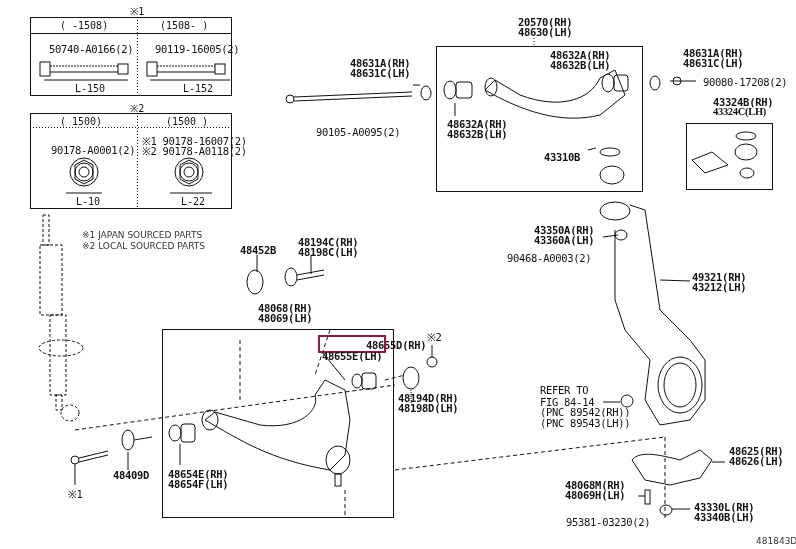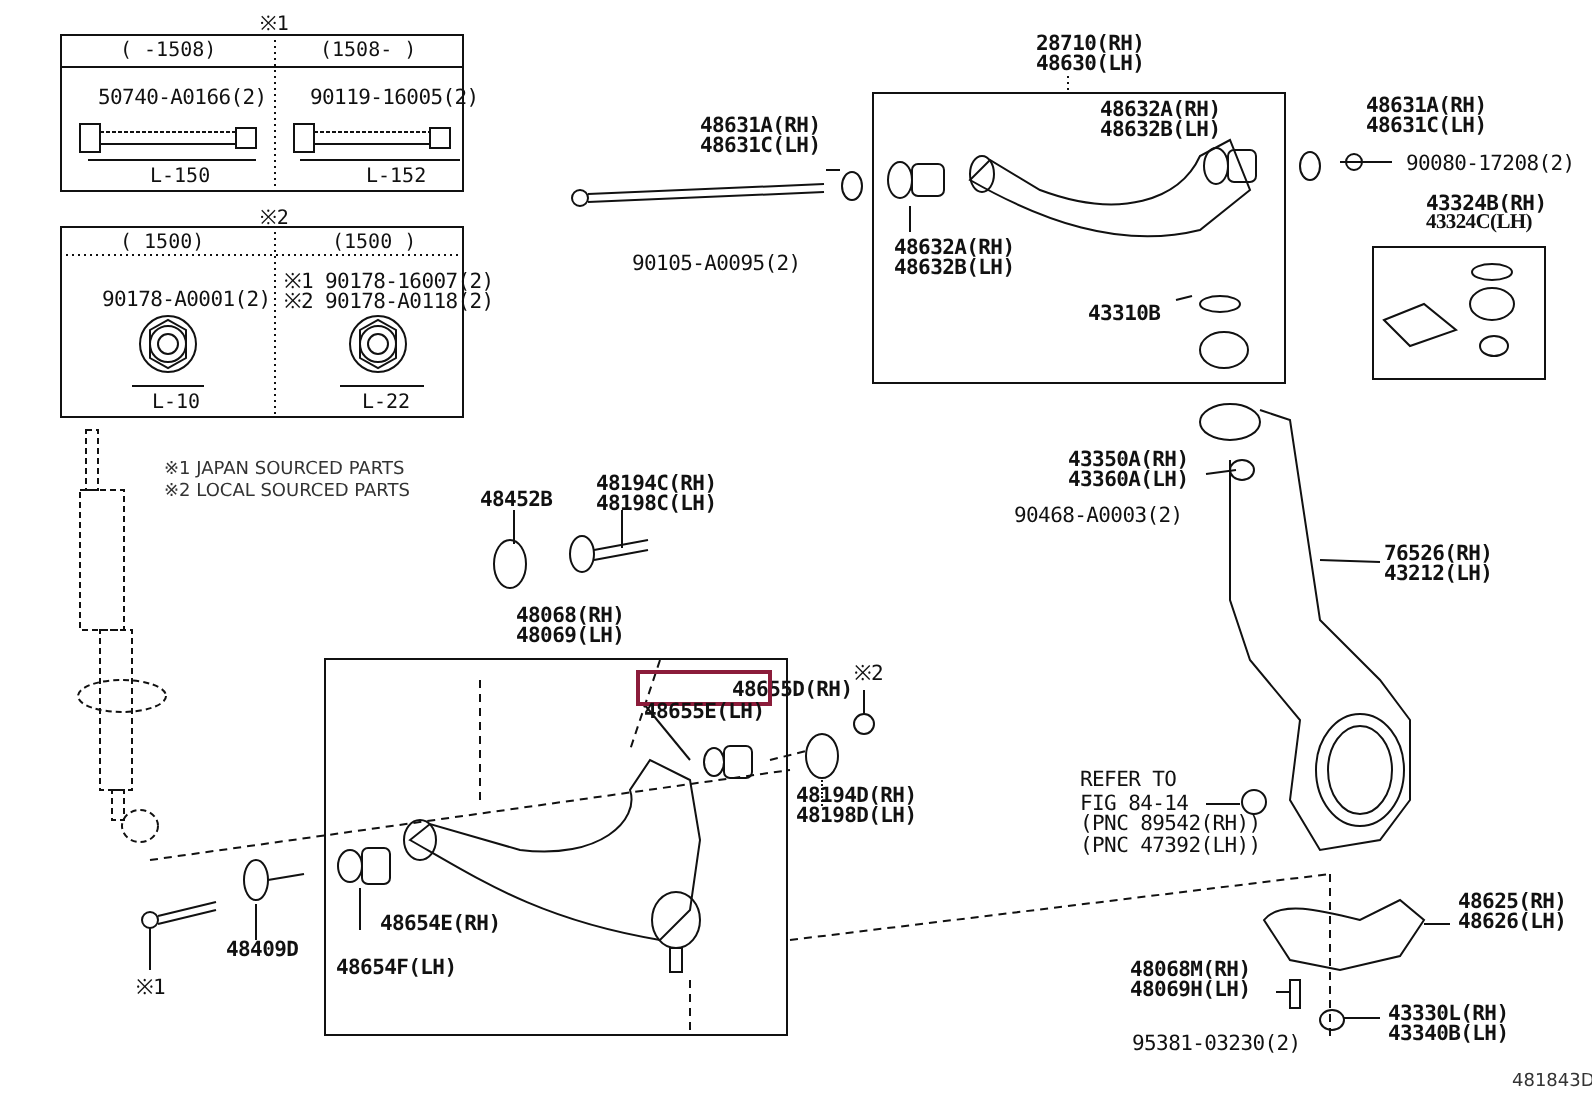--- a/index.html
+++ b/index.html
@@ -179,59 +179,59 @@
 <div class="cell" style="left:166px;top:116px;">(1500    )</div>
 <div class="lbl" style="left:51px;top:145px;">90178-A0001(2)</div>
 <div class="lbl" style="left:142px;top:136px;">※1 90178-16007(2)</div>
 <div class="lbl" style="left:142px;top:146px;">※2 90178-A0118(2)</div>
 <div class="cell" style="left:76px;top:196px;">L-10</div>
 <div class="cell" style="left:181px;top:196px;">L-22</div>
 
 <div class="lbl small" style="left:82px;top:230px;">※1 JAPAN SOURCED PARTS</div>
 <div class="lbl small" style="left:82px;top:241px;">※2 LOCAL SOURCED PARTS</div>
 
-<div class="lbl bold" style="left:518px;top:17px;">28710(RH)</div>
+<div class="lbl bold" style="left:518px;top:17px;">20570(RH)</div>
 <div class="lbl bold" style="left:518px;top:27px;">48630(LH)</div>
 <div class="lbl bold" style="left:350px;top:58px;">48631A(RH)</div>
 <div class="lbl bold" style="left:350px;top:68px;">48631C(LH)</div>
 <div class="lbl bold" style="left:550px;top:50px;">48632A(RH)</div>
 <div class="lbl bold" style="left:550px;top:60px;">48632B(LH)</div>
 <div class="lbl bold" style="left:683px;top:48px;">48631A(RH)</div>
 <div class="lbl bold" style="left:683px;top:58px;">48631C(LH)</div>
 <div class="lbl" style="left:703px;top:77px;">90080-17208(2)</div>
 <div class="lbl" style="left:316px;top:127px;">90105-A0095(2)</div>
 <div class="lbl bold" style="left:447px;top:119px;">48632A(RH)</div>
 <div class="lbl bold" style="left:447px;top:129px;">48632B(LH)</div>
 <div class="lbl bold" style="left:713px;top:97px;">43324B(RH)</div>
 <div class="lbl bold" style="left:713px;top:107px;font-family:Liberation Serif, serif;">43324C(LH)</div>
 <div class="lbl bold" style="left:544px;top:152px;">43310B</div>
 <div class="lbl bold" style="left:534px;top:225px;">43350A(RH)</div>
 <div class="lbl bold" style="left:534px;top:235px;">43360A(LH)</div>
 <div class="lbl" style="left:507px;top:253px;">90468-A0003(2)</div>
-<div class="lbl bold" style="left:692px;top:272px;">76526(RH)</div>
+<div class="lbl bold" style="left:692px;top:272px;">49321(RH)</div>
 <div class="lbl bold" style="left:692px;top:282px;">43212(LH)</div>
 <div class="lbl bold" style="left:240px;top:245px;">48452B</div>
 <div class="lbl bold" style="left:298px;top:237px;">48194C(RH)</div>
 <div class="lbl bold" style="left:298px;top:247px;">48198C(LH)</div>
 <div class="lbl bold" style="left:258px;top:303px;">48068(RH)</div>
 <div class="lbl bold" style="left:258px;top:313px;">48069(LH)</div>
 <div class="lbl bold" style="left:322px;top:340px;margin-left:44px;">48655D(RH)</div>
 <div class="hl" style="left: 318px; top: 335px; width: 68px; height: 18px; border-color: rgb(139, 28, 58);"></div>
 <div class="lbl bold" style="left:322px;top:351px;">48655E(LH)</div>
 <div class="lbl" style="left:427px;top:332px;">※2</div>
 <div class="lbl bold" style="left:398px;top:393px;">48194D(RH)</div>
 <div class="lbl bold" style="left:398px;top:403px;">48198D(LH)</div>
-<div class="lbl bold" style="left:168px;top:457px;margin-left:22px;">48654E(RH)</div>
+<div class="lbl bold" style="left:168px;top:469px;">48654E(RH)</div>
 <div class="lbl bold" style="left:168px;top:479px;">48654F(LH)</div>
 <div class="lbl bold" style="left:113px;top:470px;">48409D</div>
 <div class="lbl" style="left:68px;top:489px;">※1</div>
 <div class="lbl" style="left:540px;top:385px;">REFER TO</div>
 <div class="lbl" style="left:540px;top:397px;">FIG 84-14</div>
 <div class="lbl" style="left:540px;top:407px;">(PNC 89542(RH))</div>
-<div class="lbl" style="left:540px;top:418px;">(PNC 47392(LH))</div>
+<div class="lbl" style="left:540px;top:418px;">(PNC 89543(LH))</div>
 <div class="lbl bold" style="left:729px;top:446px;">48625(RH)</div>
 <div class="lbl bold" style="left:729px;top:456px;">48626(LH)</div>
 <div class="lbl bold" style="left:565px;top:480px;">48068M(RH)</div>
 <div class="lbl bold" style="left:565px;top:490px;text-align:right;">48069H(LH)</div>
 <div class="lbl bold" style="left:694px;top:502px;">43330L(RH)</div>
 <div class="lbl bold" style="left:694px;top:512px;">43340B(LH)</div>
 <div class="lbl" style="left:566px;top:517px;">95381-03230(2)</div>
 <div class="lbl small" style="left:756px;top:536px;">481843D</div>
 
 </div>

